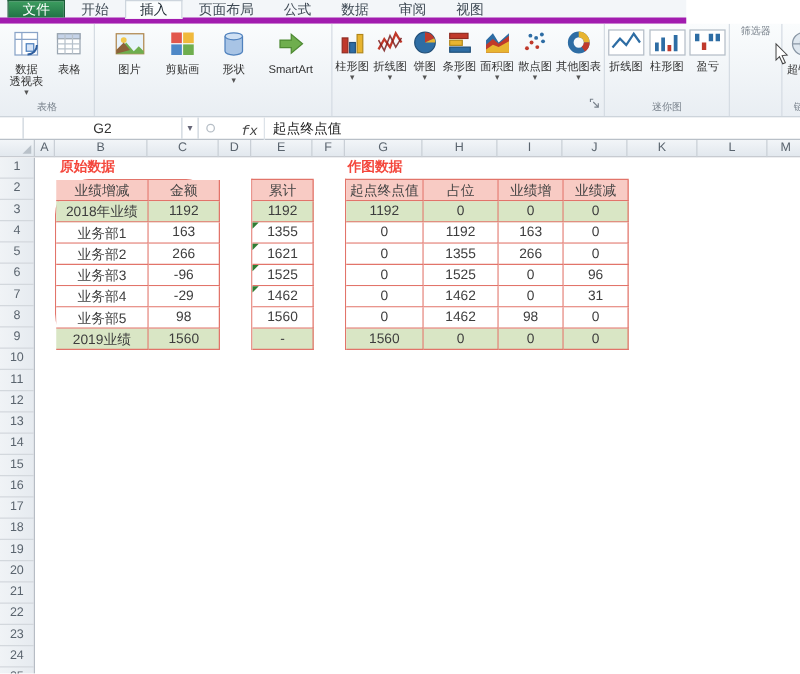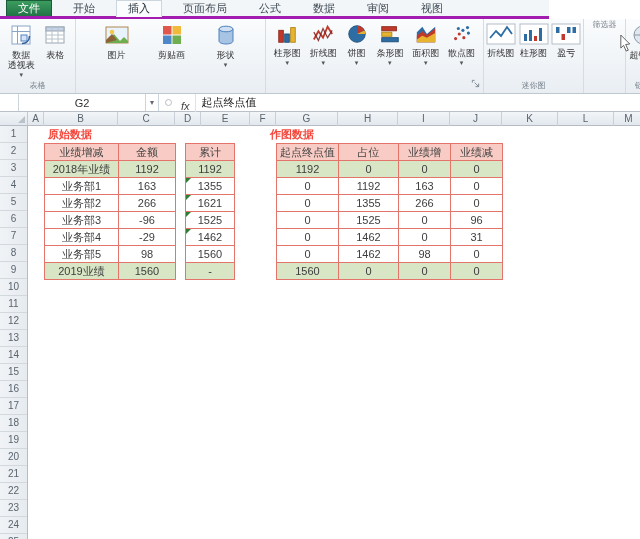--- a/index.html
+++ b/index.html
@@ -1,21 +1,21 @@
 <!DOCTYPE html>
 <html><head>
 <meta charset="utf-8">
 <style>
   * { margin:0; padding:0; box-sizing:border-box; }
   body { font-family:"Liberation Sans","DejaVu Sans",sans-serif; background:#fff; }
   .app { position:relative; width:640px; height:539px; overflow:hidden; background:#fff; }
 
   
   .tabbar { position:absolute; left:0; top:0; width:549px; height:19px;
-            background:#f3f6f9; border-bottom:3px solid #a21caf; display:flex; align-items:stretch;gap:8px; }
+            background:#f3f6f9; border-bottom:5px solid #a21caf; display:flex; align-items:stretch; }
   .file-btn { width:46px; margin-left:6px; background:linear-gradient(#3c9d5f,#217346);
               color:#fff; font-size:11px; display:flex; align-items:center; justify-content:center;
               border:1px solid #1b5c38; border-bottom:none; }
   .tab { padding:0 11px; font-size:11px; color:#3f4a55; display:flex; align-items:center; margin-left:2px; }
   .tab.active { background:#fafcfd; border:1px solid #cdd5dd; border-bottom:1px solid #fafcfd;
                 margin-bottom:-1px; color:#1f2a33; }
 
   
   .ribbon { position:absolute; left:0; top:19px; width:640px; height:75px;
             background:linear-gradient(#fafcfd,#e9eef3); border-bottom:1px solid #bfc7cf;
@@ -32,22 +32,22 @@
   .cursor { position:absolute; left:620px; top:34px; z-index:50; }
 
   
   .formulabar { position:absolute; left:0; top:94px; width:640px; height:18px; background:#fff;
                 border-bottom:1px solid #b9c0c8; display:flex; align-items:stretch; font-size:11px; }
   .namebox { width:128px; margin-left:18px; border:1px solid #ccd4dc; border-top:none; border-bottom:none;
              display:flex; align-items:center; justify-content:center; color:#333; }
   .nb-arrow { width:13px; display:flex; align-items:center; justify-content:center;
               font-size:8px; color:#667; border-right:1px solid #ccd4dc; }
   .fb-circle { width:7px; height:7px; border:1px solid #b6bec6; border-radius:50%; align-self:center; margin:0 4px 0 6px; }
-  .fx { font-family:Liberation Sans, sans-serif; font-style:italic; color:#444;
-        display:flex; align-items:center; padding:12px 5px; border-right:1px solid #dde3e9; }
+  .fx { font-family:Liberation Mono, monospace; font-style:italic; color:#444;
+        display:flex; align-items:center; padding:12px 5px; border-right:1px solid #dde3e9;margin-left:12px; }
   .fb-text { display:flex; align-items:center; padding-left:6px; color:#222; }
 
   
   .colheaders { position:absolute; left:0; top:112px; width:640px; height:14px; display:flex;
                 background:linear-gradient(#f2f5f8,#e2e8ee); border-bottom:1px solid #b6bcc4; }
   .corner { width:28px; flex:none; border-right:1px solid #c3c9d0; position:relative; }
   .corner:after { content:""; position:absolute; right:2px; bottom:2px;
                   border-left:7px solid transparent; border-bottom:7px solid #b9c1c9; }
   .colcells { display:flex; flex:none; }
   .colcells div { height:14px; line-height:13px; text-align:center; font-size:10px; color:#5a646e;
@@ -70,22 +70,22 @@
 
   .dtable { position:absolute; display:grid; grid-auto-rows:17px;
             border-top:1px solid #e2746a; border-left:1px solid #e2746a; }
   .c { position:relative; border-right:1px solid #e2746a; border-bottom:1px solid #e2746a;
        font-size:11px; color:#3d3d3d; display:flex; align-items:center; justify-content:center; }
   .hdr { background:#f8cbc4; color:#444; }
   .grn { background:#d9e6c5; }
   .wht { background:#fff; }
   .tri { position:absolute; left:0; top:0; width:0; height:0;
          border-top:5px solid #2f7d32; border-right:5px solid transparent; }
-  #t1 { left:44px; top:17px; grid-template-columns:74px 57px; }
-  #t2 { left:185px; top:17px; grid-template-columns:49px; }
+  #t1 { left:44px; top:17px; grid-template-columns:74px 57px;border-radius:29px; }
+  #t2 { left:201px; top:17px; grid-template-columns:49px; }
   #t3 { left:276px; top:17px; grid-template-columns:62px 60px 52px 52px; }
 </style>
 </head>
 <body>
 
 <div class="app">
 
   <div class="tabbar">
     <div class="file-btn">文件</div>
     <div class="tab">开始</div>
@@ -144,20 +144,26 @@
             </svg>
           <span>剪贴画</span>
         </div>
         <div class="rbtn">
           <svg width="24" height="24" viewBox="0 0 24 24">
               <path d="M5 6v12c0 1.7 3.1 3 7 3s7-1.3 7-3V6" fill="#a8c4e5" stroke="#4f81bd"></path>
               <ellipse cx="12" cy="6" rx="7" ry="2.8" fill="#cfe0f3" stroke="#4f81bd"></ellipse>
             </svg>
           <span>形状</span>
           <span class="arr">▾</span>
+        </div>
+        <div class="rbtn">
+          <svg width="24" height="24" viewBox="0 0 24 24">
+              <path d="M3 9h9V4.5L21 12l-9 7.5V15H3z" fill="#6fae4e" stroke="#4e8a33"></path>
+            </svg>
+          <span>SmartArt</span>
         </div>
       </div>
     </div>
 
     <div class="group" style="width:218px">
       <div class="g-items">
         <div class="rbtn">
           <svg width="22" height="22" viewBox="0 0 24 24">
               <rect x="3" y="8" width="5" height="13" fill="#c0392b" stroke="#8e2a20"></rect>
               <rect x="9.5" y="12" width="5" height="9" fill="#2e6da4" stroke="#1f4e78"></rect>
@@ -209,20 +215,29 @@
                 <circle cx="14" cy="16" r="1.7"></circle>
               </g>
               <g fill="#2e6da4">
                 <circle cx="8" cy="6" r="1.7"></circle>
                 <circle cx="13" cy="8" r="1.7"></circle>
                 <circle cx="18" cy="5" r="1.7"></circle>
                 <circle cx="19" cy="11" r="1.7"></circle>
               </g>
             </svg>
           <span>散点图</span>
+          <span class="arr">▾</span>
+        </div>
+        <div class="rbtn">
+          <svg width="22" height="22" viewBox="0 0 24 24" fill="none">
+              <circle cx="12" cy="12" r="7" stroke="#2e6da4" stroke-width="5"></circle>
+              <path d="M12 5a7 7 0 0 1 7 7" stroke="#e8b430" stroke-width="5"></path>
+              <path d="M19 12a7 7 0 0 1-3 5.8" stroke="#c0392b" stroke-width="5"></path>
+            </svg>
+          <span>其他图表</span>
           <span class="arr">▾</span>
         </div>
       </div>
       <span class="launcher">
         <svg width="9" height="9" viewBox="0 0 10 10" fill="none">
             <path d="M1.5 4V1.5H4" stroke="#78818b"></path>
             <path d="M4 4l4.5 4.5M8.5 5v3.5H5" stroke="#78818b"></path>
           </svg>
       </span>
     </div>
@@ -334,21 +349,21 @@
         <div>19</div>
         <div>20</div>
         <div>21</div>
         <div>22</div>
         <div>23</div>
         <div>24</div>
         <div>25</div>
       </div>
 
     <div class="rlabel" style="left:48px; top:0">原始数据</div>
-    <div class="rlabel" style="left:270px; top:0">作图数据</div>
+    <div class="rlabel" style="left:278px; top:0">作图数据</div>
 
     <div class="dtable" id="t1">
       <div class="c hdr">业绩增减</div>
       <div class="c hdr">金额</div>
       <div class="c grn">2018年业绩</div>
       <div class="c grn">1192</div>
       <div class="c wht">业务部1</div>
       <div class="c wht">163</div>
       <div class="c wht">业务部2</div>
       <div class="c wht">266</div>

